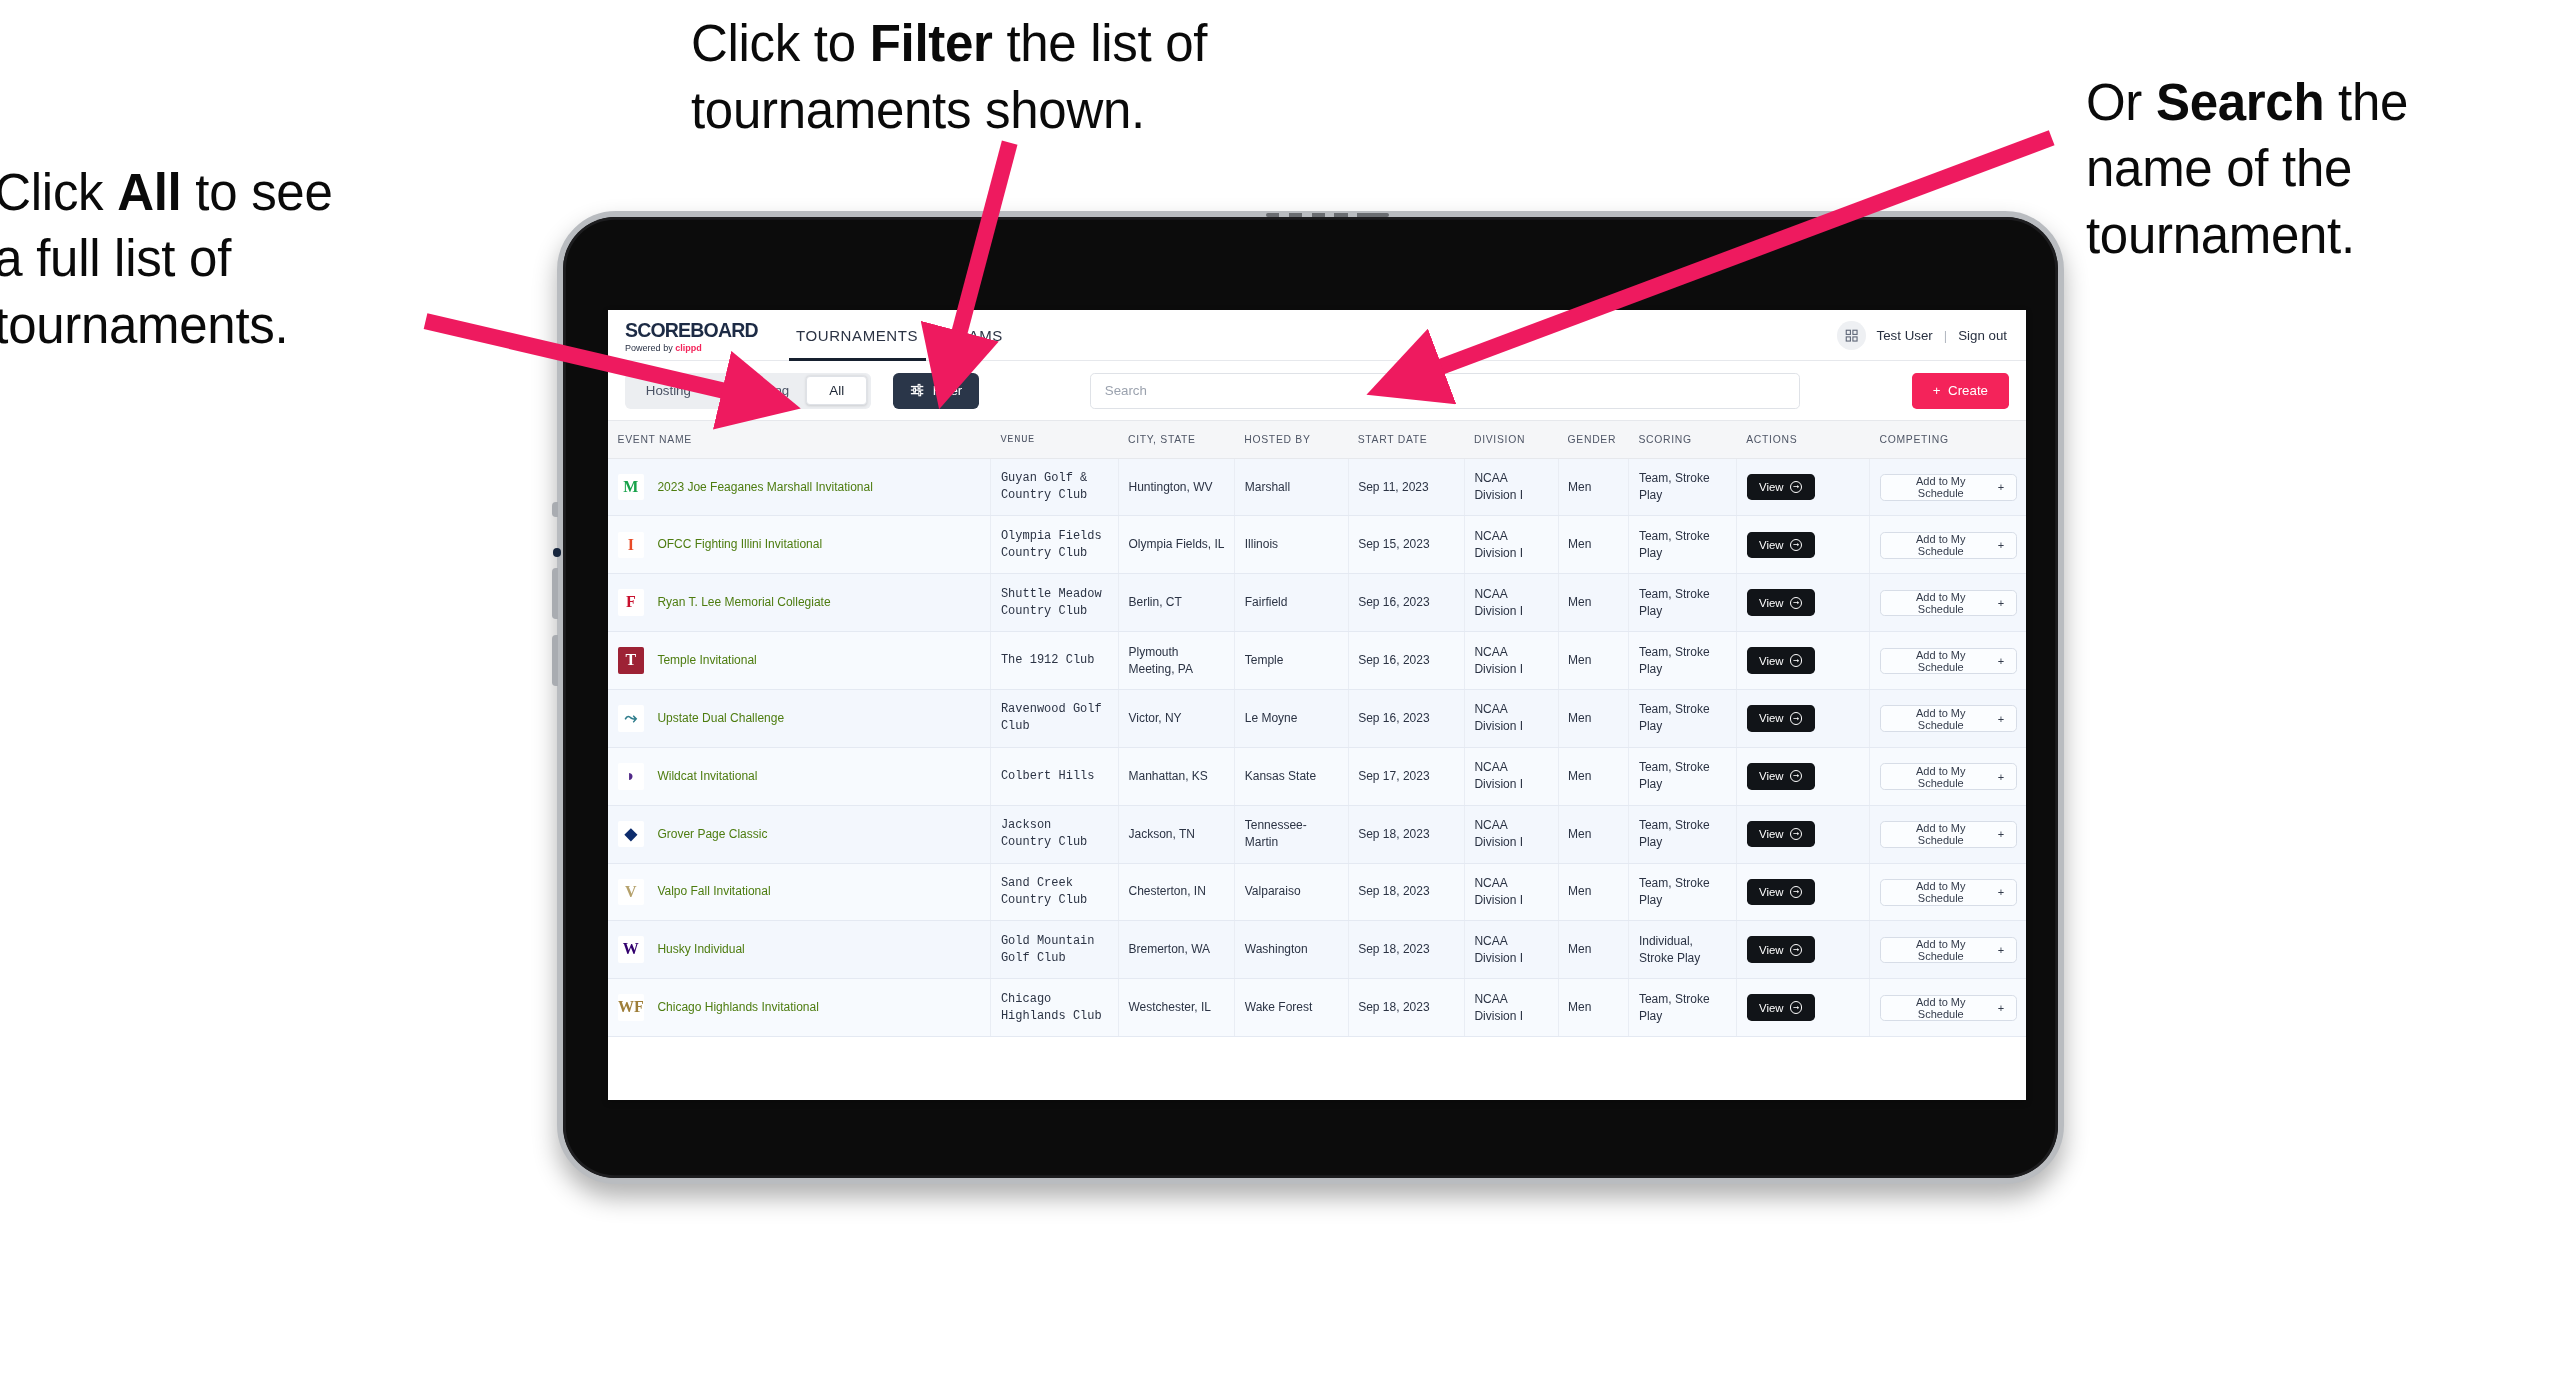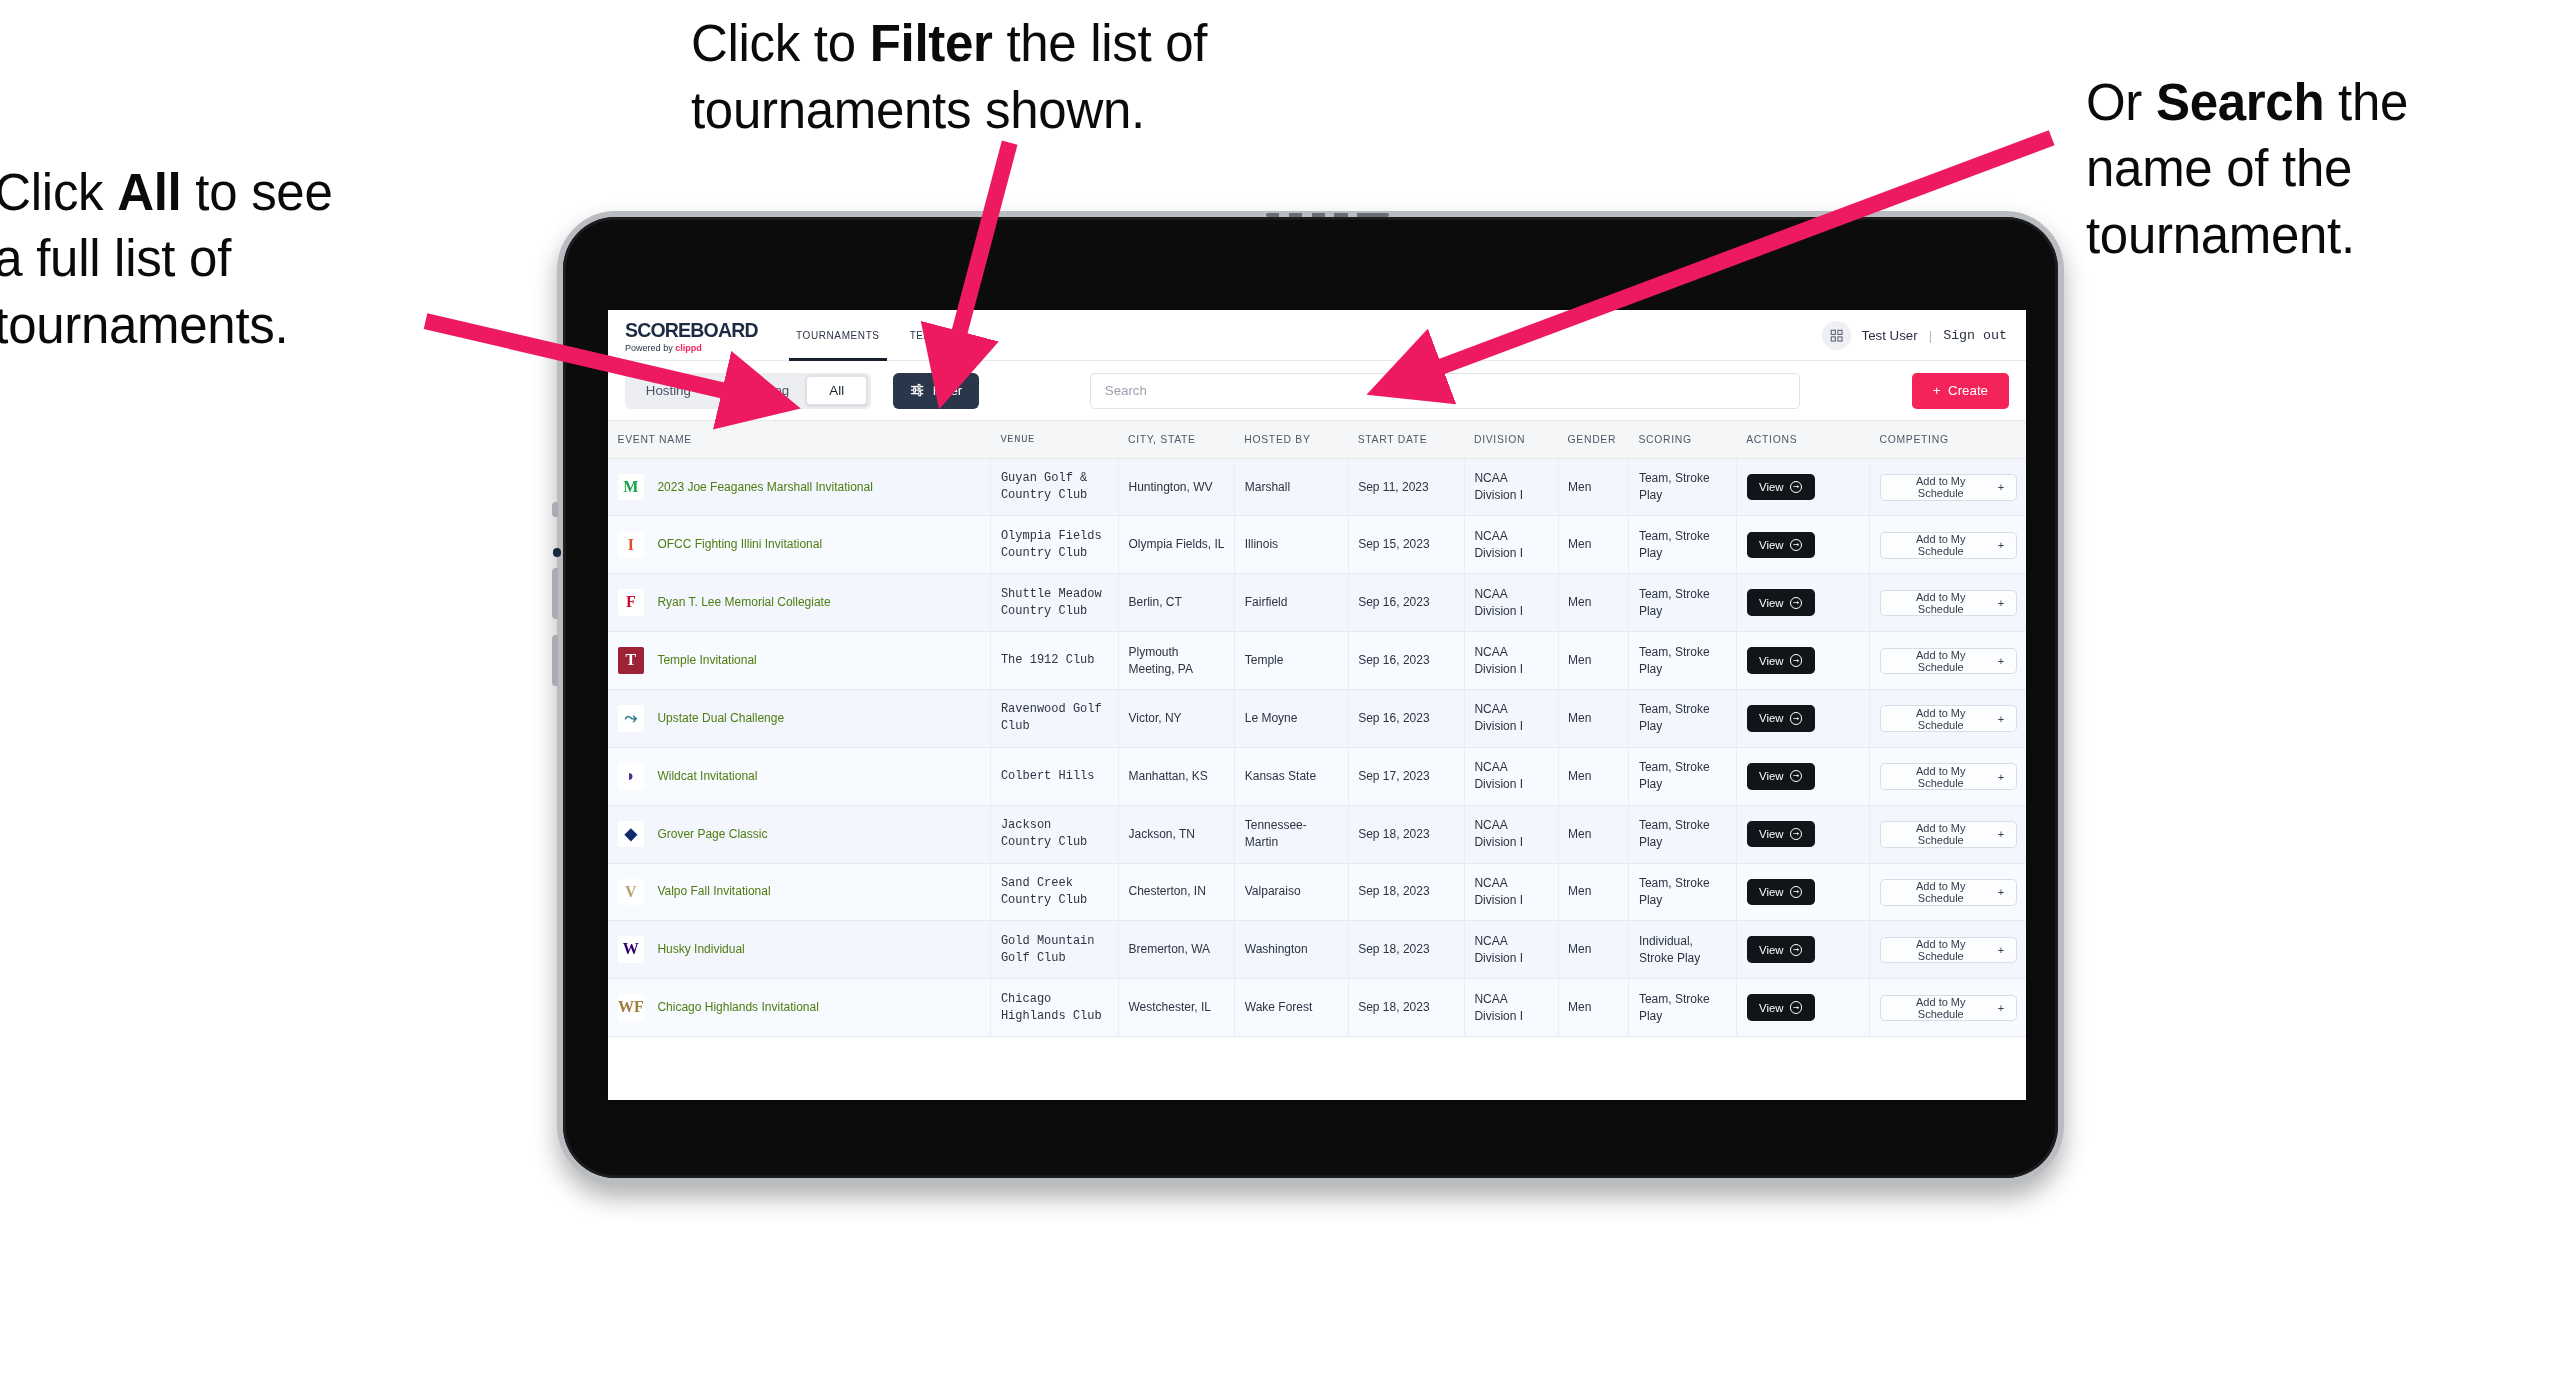--- a/index.html
+++ b/index.html
@@ -109,21 +109,21 @@
     line-height: 1;
   }
   .logo-sub {
     font-size: 9.5px; color: #2a3245; margin-top: 1.9px;
     transform: scaleX(0.95); transform-origin: left center;
   }
   .logo-sub .brand { color: #f4235a; font-weight: 700; }
 
   #navtabs { display: flex; align-items: flex-end; height: 51px; margin-left: 21px; }
   .navtab {
-    font-size: 10px; letter-spacing: 0.6px; color: #2b3344;
+    font-size: 15px; letter-spacing: 0.6px; color: #2b3344;
     padding: 0 15px; height: 51px;
     display: flex; align-items: center;
     position: relative; cursor: pointer;
   }
   .navtab.active::after {
     content: ""; position: absolute;
     left: 7.6px; right: 7.6px; bottom: 0; height: 2.8px;
     background: #16202f;
   }
 
@@ -132,21 +132,21 @@
     height: 51px; display: flex; align-items: center; gap: 11px;
     font-size: 13.3px; color: #283040;
   }
   #avatar {
     width: 28.5px; height: 28.5px; border-radius: 50%;
     background: #eef0f3;
     display: flex; align-items: center; justify-content: center;
     color: #5c6475; font-size: 12.3px;
   }
   .sep { color: #b4b9c2; }
-  #signout { cursor: pointer; font-family: Liberation Mono, monospace; }
+  #signout { cursor: pointer; }
 
   
   #toolbar {
     height: 59px;
     display: flex; align-items: center;
     padding: 0 17px;
     gap: 22px;
     background: #fff;
   }
   #segmented {

